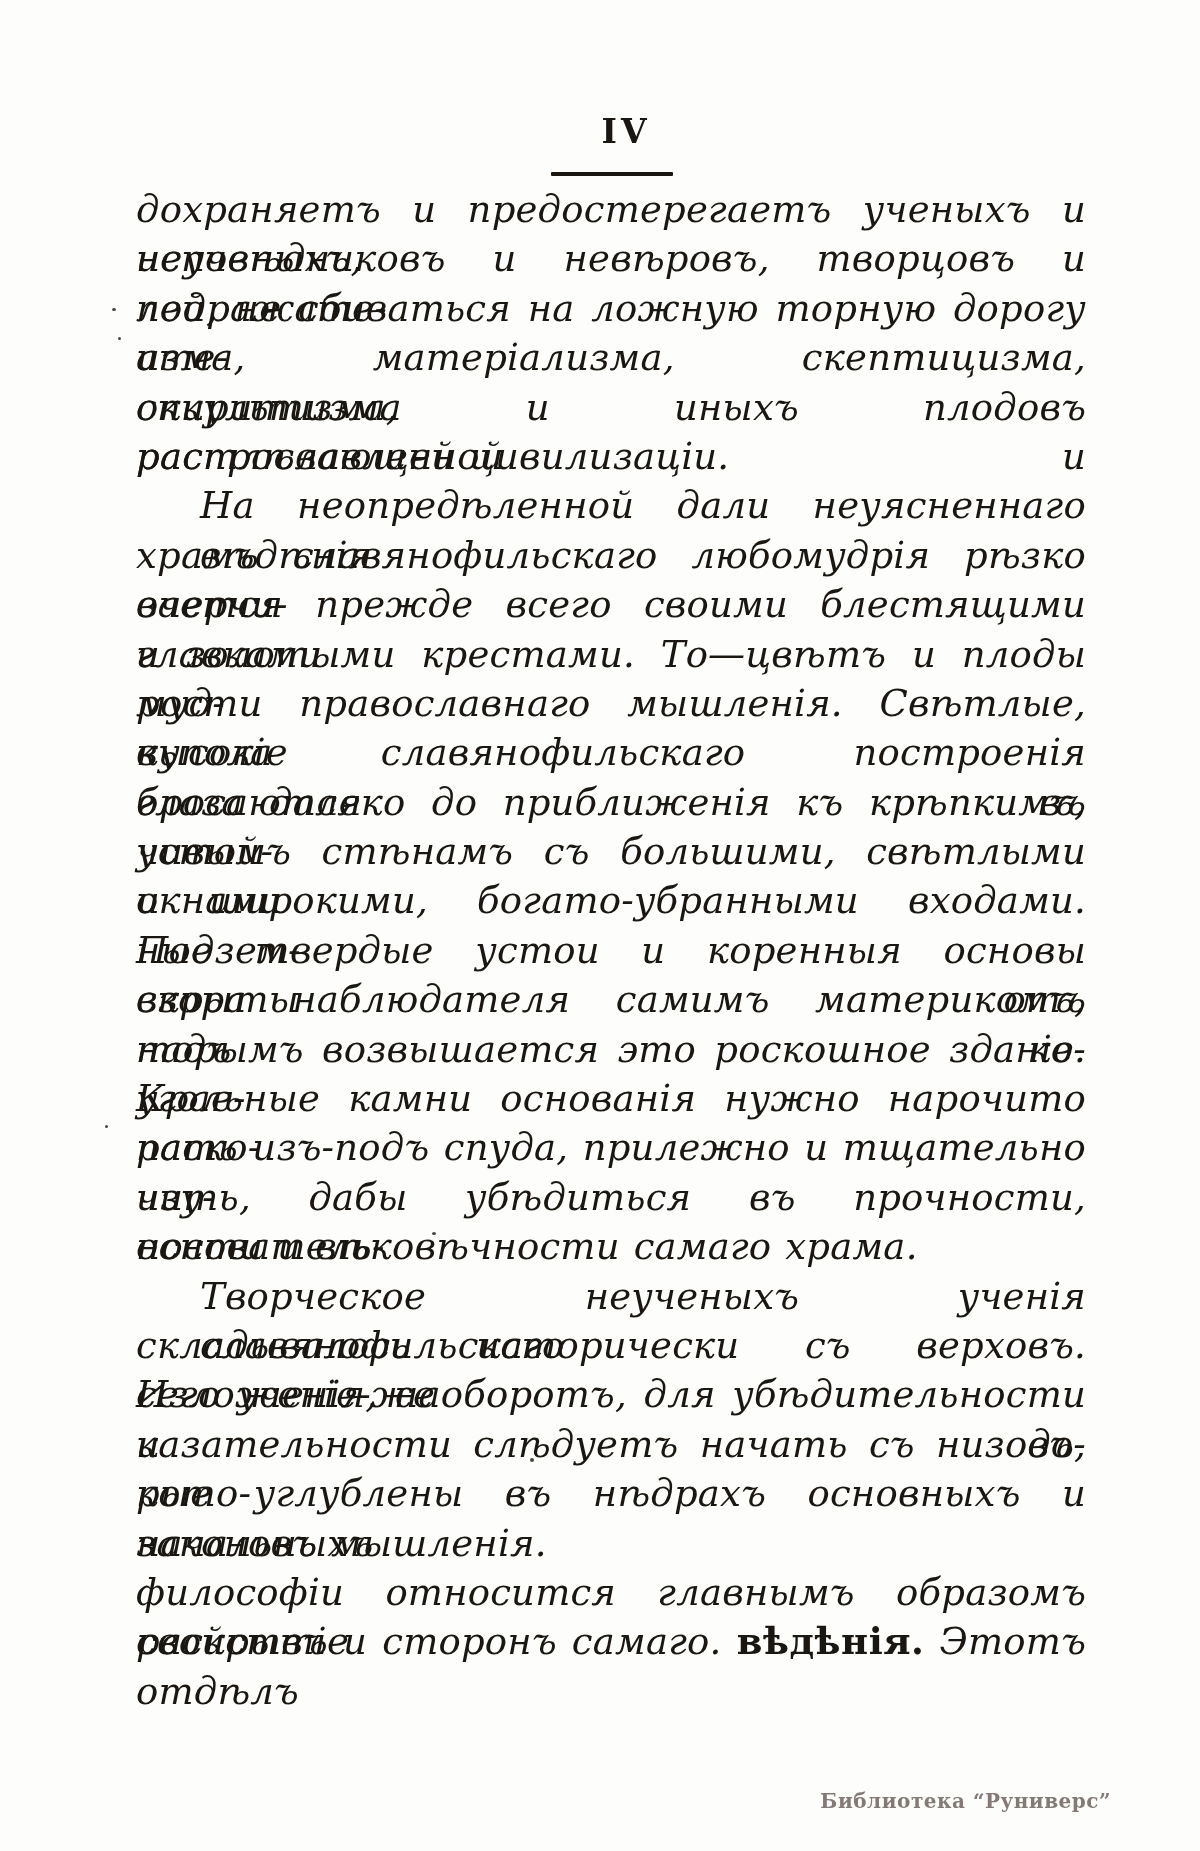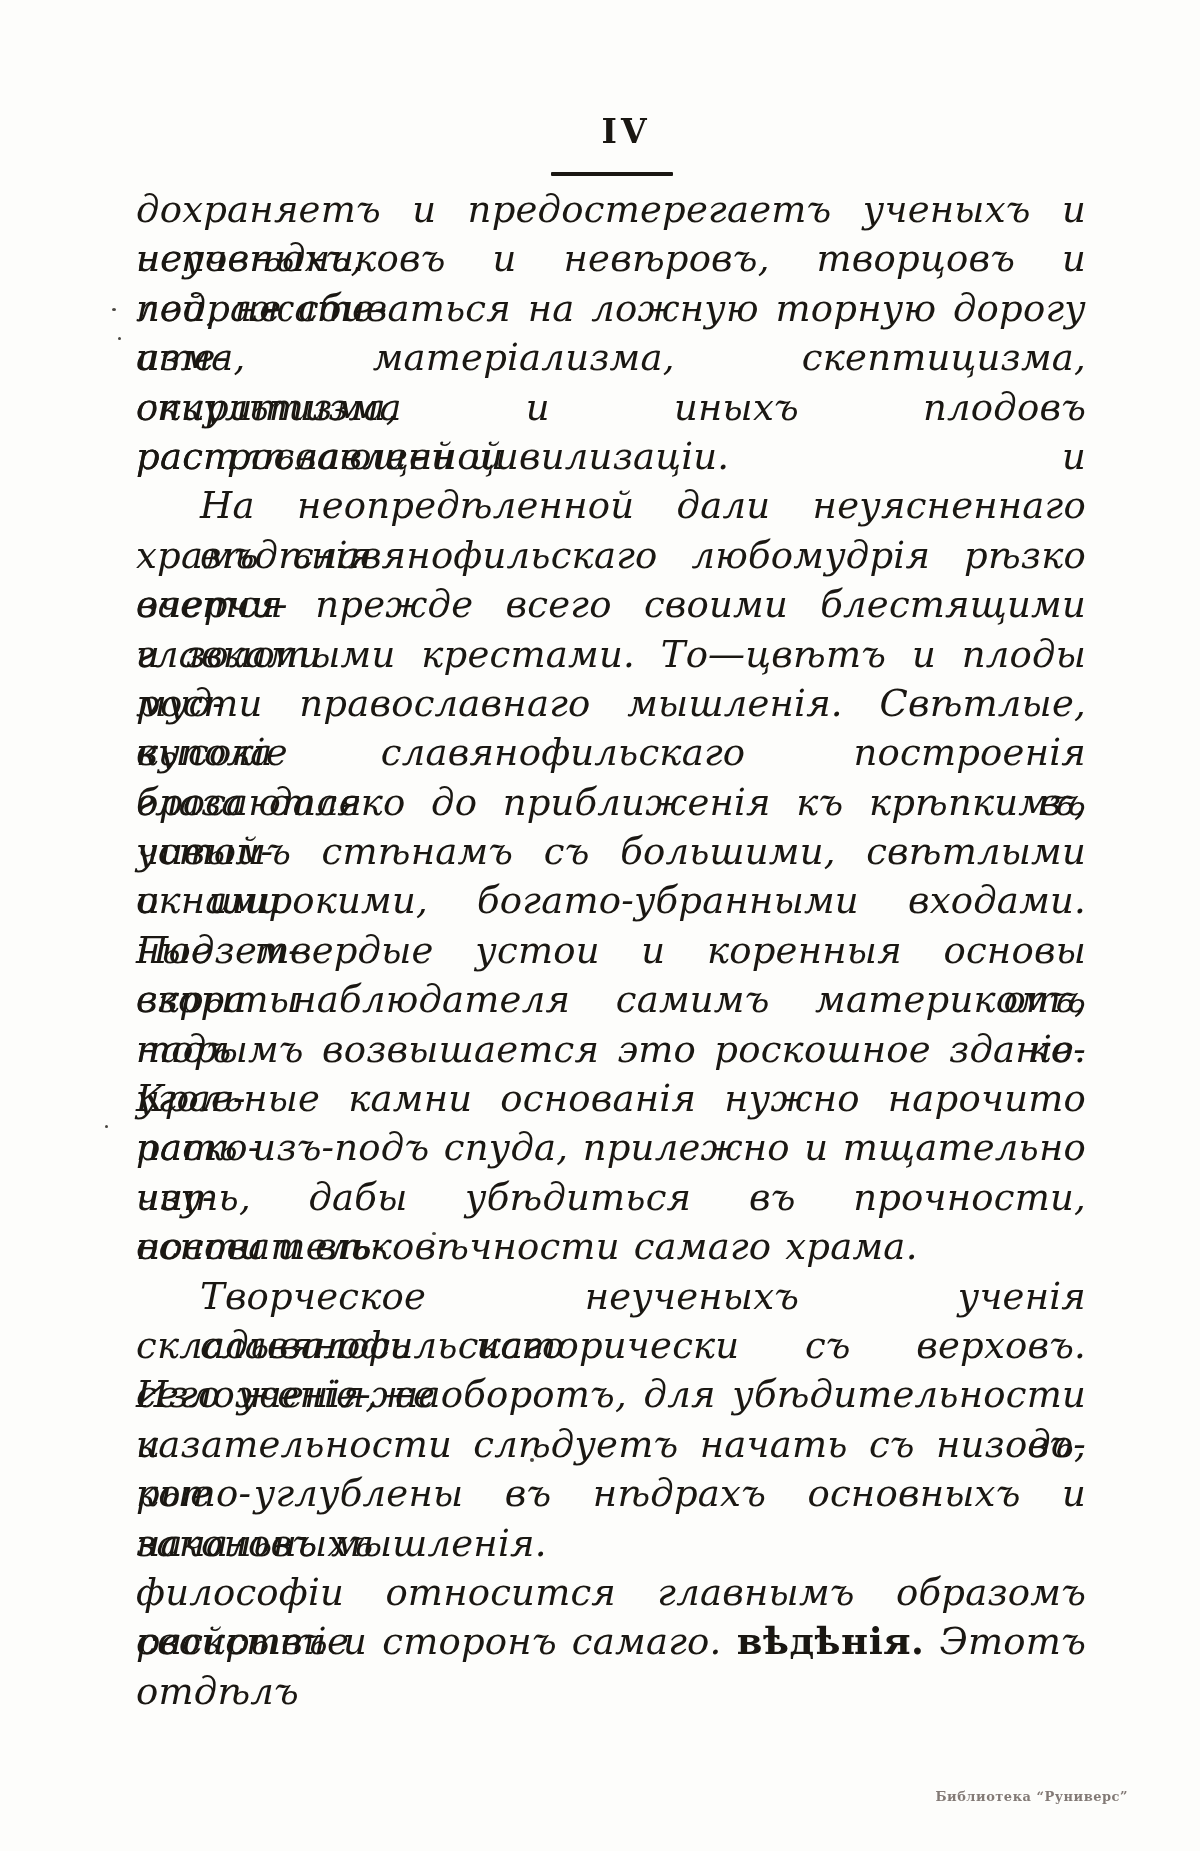--- a/index.html
+++ b/index.html
@@ -62,22 +62,22 @@
   .line.indent{
     padding-left:64px;
   }
   .bold-seg{
     font-weight:bold;
     font-style:normal;
     letter-spacing:0.5px;
   }
   .watermark{
     position:absolute;
-    top:1789px;right:72px;
-    font-size:13px;
+    top:1789px;right:89px;
+    font-size:20px;
     font-weight:bold;
     font-style:normal;
     color:var(--watermark);
     letter-spacing:0.5px;
     text-align:right;
   }
   .speck{
     position:absolute;
     background:var(--ink);
     border-radius:50%;

